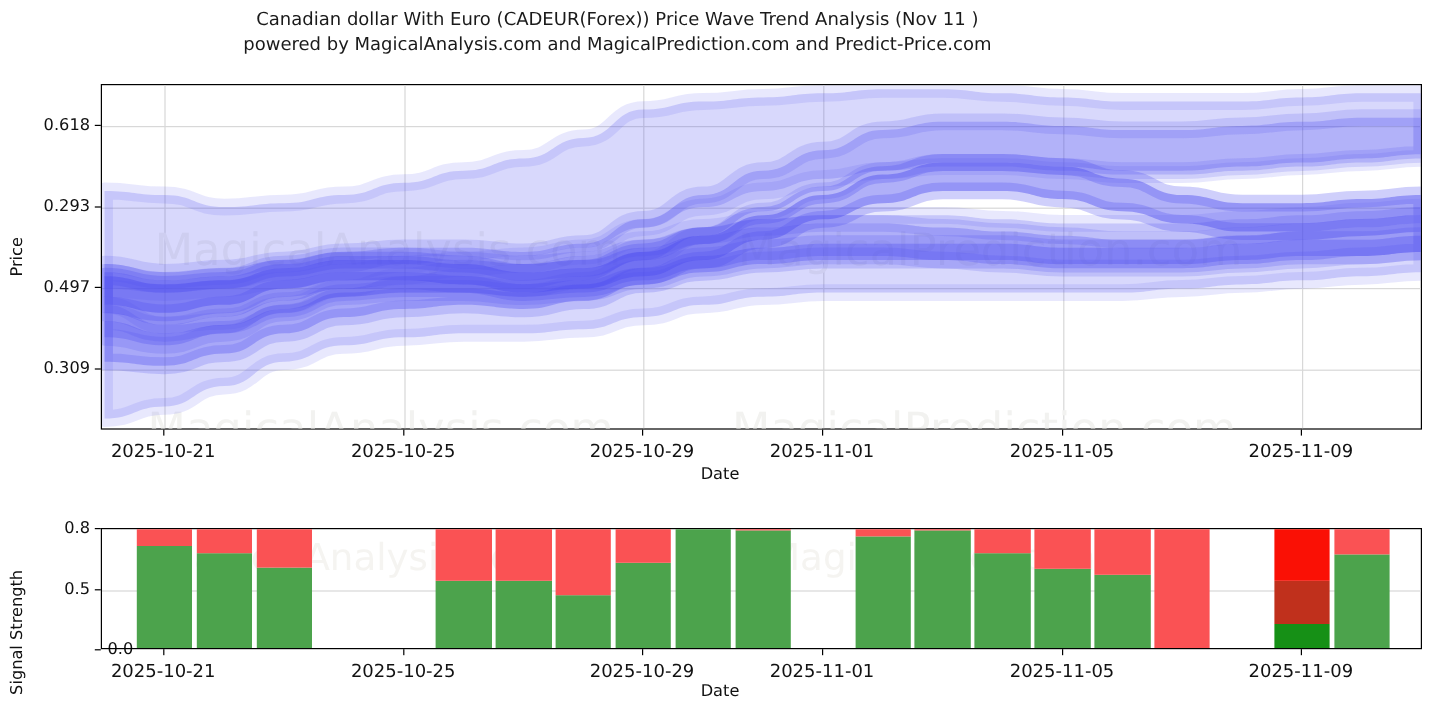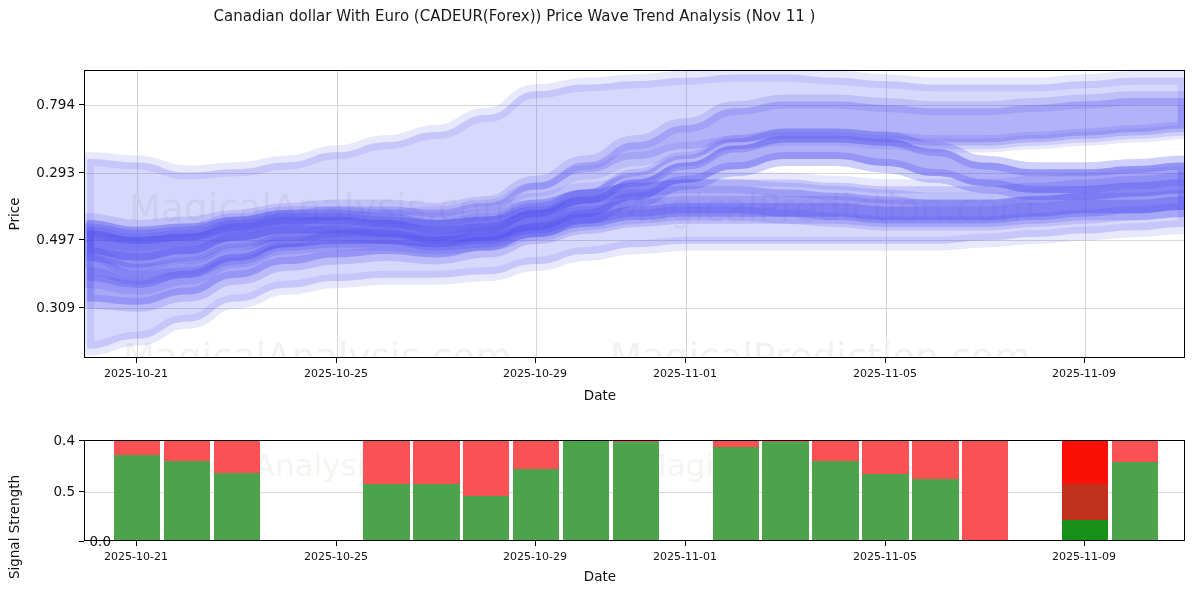--- a/index.html
+++ b/index.html
@@ -29,21 +29,21 @@
 
   .gridline-h{position:absolute;left:0;width:100%;height:1px;background:#d8d8d8;}
   .gridline-v{position:absolute;top:0;height:100%;width:1px;background:#d8d8d8;}
 
   .ytick-label{
     position:absolute;right:0;font-size:13.5px;color:#111;
     transform:translateY(-50%);text-align:right;white-space:nowrap;
   }
   .ytick-mark{position:absolute;height:1px;width:5px;background:#000;}
   .xtick-label{
-    position:absolute;font-size:11px;color:#111;white-space:nowrap;
+    position:absolute;font-size:15px;color:#111;white-space:nowrap;
     transform:translateX(-50%);
   }
   .xtick-mark{position:absolute;width:1px;height:5px;background:#000;}
 
   .axis-title{position:absolute;font-size:13.5px;color:#111;white-space:nowrap;}
   .ylabel-price{
     left:6px;top:214px;transform:rotate(-90deg) translateX(-50%);
     transform-origin:left top;
   }
   .ylabel-signal{
@@ -67,33 +67,34 @@
   .bar{position:absolute;bottom:0;}
   .seg{position:absolute;left:0;width:100%;}
 </style>
 </head>
 <body>
 
 <div id="root">
 
   <div class="title-block">
     <span class="title-line">Canadian dollar With Euro (CADEUR(Forex)) Price Wave Trend Analysis (Nov 11 )</span>
+    <span class="title-line">powered by MagicalAnalysis.com and MagicalPrediction.com and Predict-Price.com</span>
   </div>
 
   <div class="axis-title ylabel-price">Price</div>
   <div class="axis-title xlabel-price">Date</div>
 
   <div id="price-ytick-labels">
       <div class="ytick-label" style="top: 307.176px; right: 1125px;">0.309</div>
       <div class="ytick-mark" style="position: absolute; left: 79px; top: 307.176px;"></div>
       <div class="ytick-label" style="top: 239.412px; right: 1125px;">0.497</div>
       <div class="ytick-mark" style="position: absolute; left: 79px; top: 239.412px;"></div>
       <div class="ytick-label" style="top: 171.647px; right: 1125px;">0.293</div>
       <div class="ytick-mark" style="position: absolute; left: 79px; top: 171.647px;"></div>
-      <div class="ytick-label" style="top: 103.882px; right: 1125px;">0.794</div>
+      <div class="ytick-label" style="top: 103.882px; right: 1125px;">0.618</div>
       <div class="ytick-mark" style="position: absolute; left: 79px; top: 103.882px;"></div>
     </div>
   <div id="price-xtick-labels">
       <div class="xtick-label" style="left: 136px; top: 367px;">2025-10-21</div>
       <div class="xtick-mark" style="position: absolute; left: 136px; top: 358px;"></div>
       <div class="xtick-label" style="left: 336px; top: 367px;">2025-10-25</div>
       <div class="xtick-mark" style="position: absolute; left: 336px; top: 358px;"></div>
       <div class="xtick-label" style="left: 535px; top: 367px;">2025-10-29</div>
       <div class="xtick-mark" style="position: absolute; left: 535px; top: 358px;"></div>
       <div class="xtick-label" style="left: 685px; top: 367px;">2025-11-01</div>
@@ -132,21 +133,21 @@
   </div>
 
   <div class="axis-title ylabel-signal">Signal Strength</div>
   <div class="axis-title xlabel-signal">Date</div>
 
   <div id="signal-ytick-labels">
       <div class="ytick-label" style="top: 541px; right: 1089px;">0.0</div>
       <div class="ytick-mark" style="position: absolute; left: 79px; top: 541px;"></div>
       <div class="ytick-label" style="top: 490.5px; right: 1125px;">0.5</div>
       <div class="ytick-mark" style="position: absolute; left: 79px; top: 490.5px;"></div>
-      <div class="ytick-label" style="top: 440px; right: 1125px;">0.4</div>
+      <div class="ytick-label" style="top: 440px; right: 1125px;">0.8</div>
       <div class="ytick-mark" style="position: absolute; left: 79px; top: 440px;"></div>
     </div>
   <div id="signal-xtick-labels">
       <div class="xtick-label" style="left: 136px; top: 550px;">2025-10-21</div>
       <div class="xtick-mark" style="position: absolute; left: 136px; top: 541px;"></div>
       <div class="xtick-label" style="left: 336px; top: 550px;">2025-10-25</div>
       <div class="xtick-mark" style="position: absolute; left: 336px; top: 541px;"></div>
       <div class="xtick-label" style="left: 535px; top: 550px;">2025-10-29</div>
       <div class="xtick-mark" style="position: absolute; left: 535px; top: 541px;"></div>
       <div class="xtick-label" style="left: 685px; top: 550px;">2025-11-01</div>

